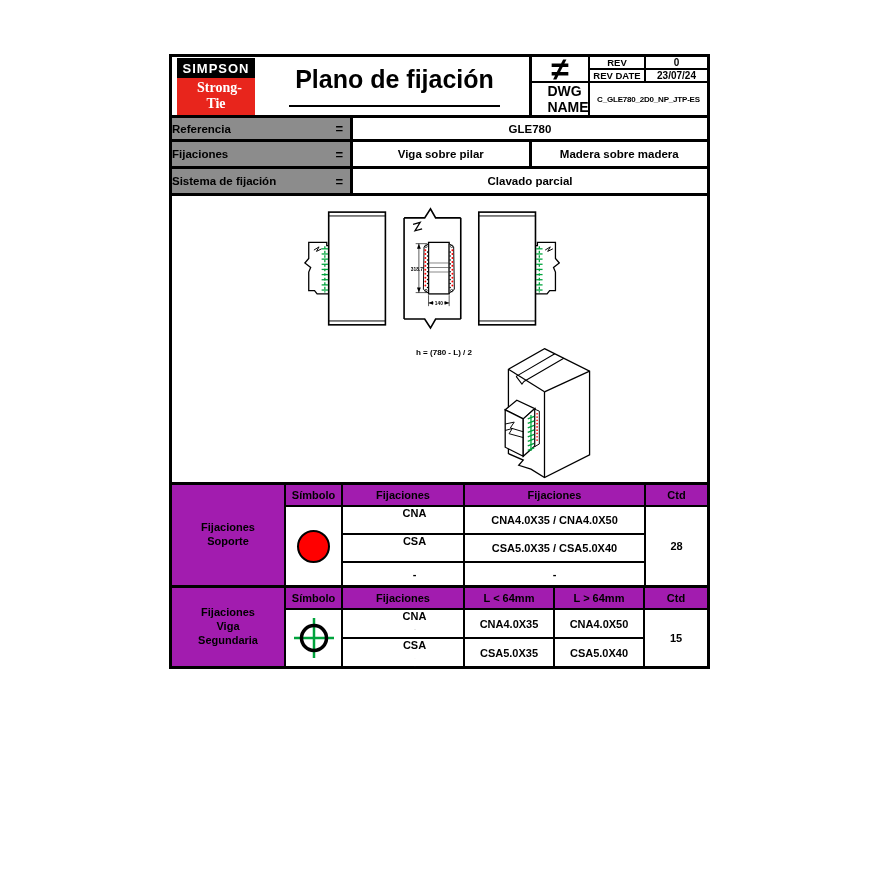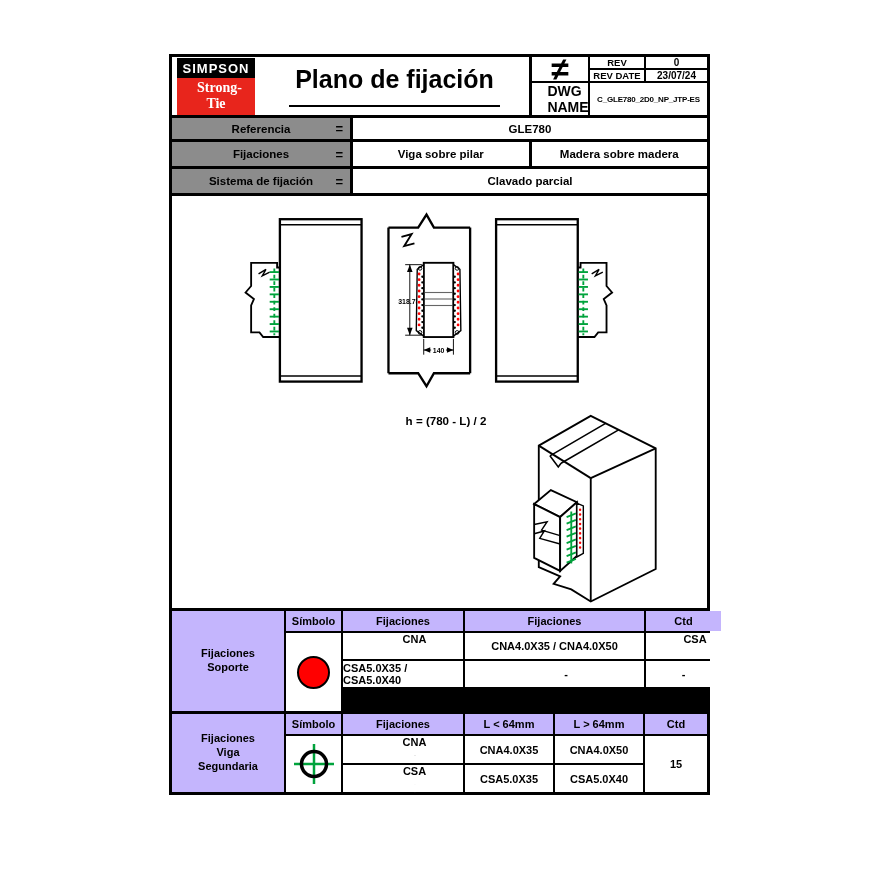--- a/index.html
+++ b/index.html
@@ -1,50 +1,50 @@
 <!DOCTYPE html>
 <html><head>
 <meta charset="utf-8">
 <style>
   * { margin:0; padding:0; box-sizing:border-box; }
   html,body { width:880px; height:880px; background:#fff; font-family:"Liberation Sans", sans-serif; color:#000; }
-  .sheet { position:absolute; left:169px; top:54px; width:541px; height:741px; border:3px solid #000; background:#fff; display:flex; flex-direction:column; }
+  .sheet { position:absolute; left:169px; top:54px; width:541px; height:615px; border:3px solid #000; background:#fff; display:flex; flex-direction:column; }
 
   
   .hdr { height:61px; border-bottom:3px solid #000; display:flex; flex:0 0 auto; }
   .logo { width:88px; padding:4px 5px; display:flex; flex-direction:column; justify-content:center; }
   .logo-top { background:#000; color:#fff; font-weight:bold; font-size:13px; letter-spacing:1px; text-align:center; padding:3px 2px 2px; }
   .logo-bot { background:#e8251c; color:#fff; font-family:"Liberation Serif", serif; font-weight:bold; font-size:14px; text-align:center; padding:2px 20px 3px; }
   .title-cell { flex:1; display:flex; align-items:center; justify-content:center; }
   .title { font-size:25px; font-weight:bold; border-bottom:2px solid #000; padding:0 6px 11px; }
   .rev { width:178px; border-left:3px solid #000; background:#000; display:grid; grid-template-columns:56px 54px 1fr; grid-template-rows:1fr 1fr 1fr; gap:2px; }
   .rev > div { background:#fff; display:flex; align-items:center; justify-content:center; font-weight:bold; }
   .rev .scale { grid-row:1/3; grid-column:1; font-size:32px; font-weight:bold; }
   .rev .lab { font-size:9.5px; }
   .rev .val { font-size:10px; }
   .rev .dwg-lab { grid-row:3; grid-column:1; font-size:14px;padding-left:16px; }
   .rev .dwg-val { grid-row:3; grid-column:2/4; font-size:8px; letter-spacing:-0.2px; }
 
   
   .inforow { display:flex; border-bottom:3px solid #000; flex:0 0 auto; }
-  .inforow .lab { width:181px; background:#8c8c8c; border-right:3px solid #000; position:relative; display:flex; align-items:center; justify-content:center; font-weight:bold; font-size:11.5px; }
+  .inforow .lab { width:181px; background:#8c8c8c; border-right:3px solid #000; position:relative; display:flex; align-items:center; font-weight:bold; font-size:11.5px; }
   .inforow .lab .eq { position:absolute; right:7px; font-size:13px; font-weight:bold; }
   .inforow .vals { flex:1; display:flex; }
   .inforow .vals > div { flex:1; display:flex; align-items:center; justify-content:center; font-weight:bold; font-size:11.5px; }
   .inforow .vals > div + div { border-left:3px solid #000; }
   .r1 { height:24px; } .r2 { height:27px; } .r3 { height:27px; }
 
   
   .draw { flex:1; position:relative; overflow:hidden; }
   .draw svg { position:absolute; left:0; top:0; width:100%; height:100%; }
 
   
   .tbl { display:grid; gap:2px; background:#000; border-top:3px solid #000; flex:0 0 auto; }
   .tbl > div { background:#fff; display:flex; align-items:center; justify-content:center; font-weight:bold; font-size:11px; }
-  .tbl .gray { background:#c4b5fd; }
+  .tbl .gray { background:#a21caf; }
   .tbl .stub { flex-direction:column; line-height:1.25; }
   .tbl-sop { grid-template-columns:112px 55px 120px 179px 1fr; grid-template-rows:20px 26px 26px 22px; }
   .tbl-viga { grid-template-columns:112px 55px 120px 88px 88px 1fr; grid-template-rows:20px 27px 27px; }
   .sop-stub { grid-area:1/1/5/2; }
   .sop-sym { grid-area:2/2/5/3; }
   .sop-ctd { grid-area:2/5/5/6; font-size:12px; }
   .viga-stub { grid-area:1/1/4/2; }
   .viga-sym { grid-area:2/2/4/3; }
   .viga-ctd { grid-area:2/6/4/7; font-size:12px; }
   .fixcell { justify-content:flex-start; gap:7px; padding-left:23px;flex-direction:column; }
@@ -282,20 +282,21 @@
         <polyline points="9,10 12,2.5 15,10 18,2.5 21,10 24,2.5 27,10 30,2.5 33,10 36,2.5 39,9.5" stroke="#fff" stroke-width="1.2" fill="none"></polyline>
       </svg>
     </div>
     <div>CSA5.0X35 / CSA5.0X40</div>
 
     <div class="fixcell">
       <span class="code">-</span>
     </div>
     <div>-</div>
 
+    <div class="sop-ctd">28</div>
   </div>
 
   <div class="tbl tbl-viga">
     <div class="gray stub viga-stub">
       <span>Fijaciones</span>
       <span>Viga</span>
       <span>Segundaria</span>
     </div>
     <div class="gray">Símbolo</div>
     <div class="gray">Fijaciones</div>

